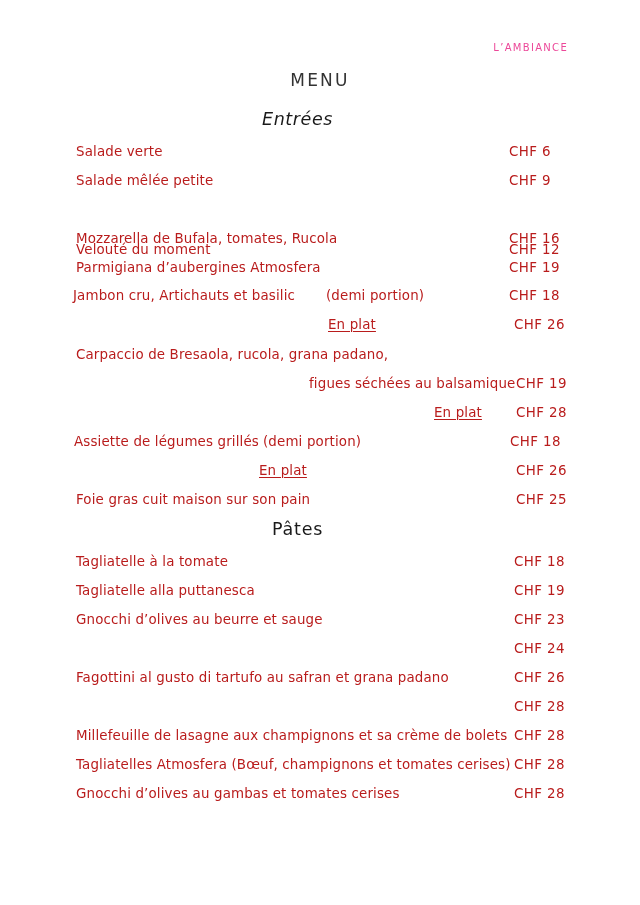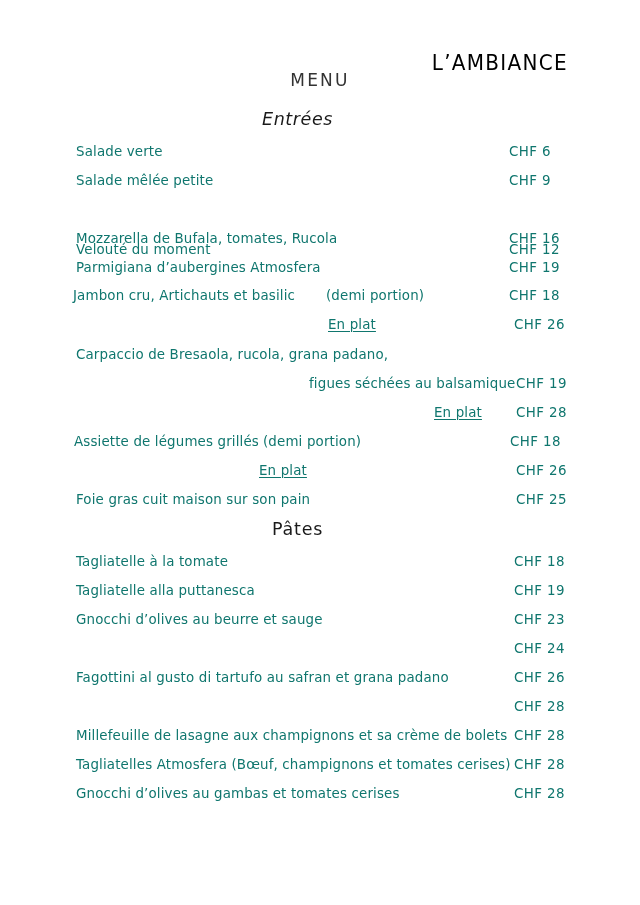--- a/index.html
+++ b/index.html
@@ -18,27 +18,27 @@
   .page {
     position: relative;
     width: 640px;
     height: 905px;
     background: #ffffff;
   }
 
   
   .brand {
     position: absolute;
-    top: 51px;
+    top: 42px;
     right: 72px;
-    font-size: 20px;
+    font-size: 10px;
     letter-spacing: 1.3px;
     font-family: "DejaVu Sans", sans-serif;
     font-weight: 400;
-    color: #000000;
+    color: #ec4899;
     transform: scaleY(1.06);
   }
 
   .menu-title {
     position: absolute;
     top: 70px;
     left: 0;
     width: 640px;
     text-align: center;
     font-size: 17px;
@@ -58,21 +58,21 @@
   .section-head.italic { font-style: italic; letter-spacing: 0.6px; }
   .section-head.upright { font-style: normal; letter-spacing: 0.8px; }
 
   
   .line {
     position: absolute;
     left: 0;
     width: 640px;
     height: 20px;
     font-size: 13.4px;
-    color: #0f766e;
+    color: #b91c1c;
     white-space: nowrap;
   }
   .line .name {
     position: absolute;
     left: 76px;
     top: 0;
     letter-spacing: 0.15px;
   }
   .line .qualifier {
     position: absolute;

